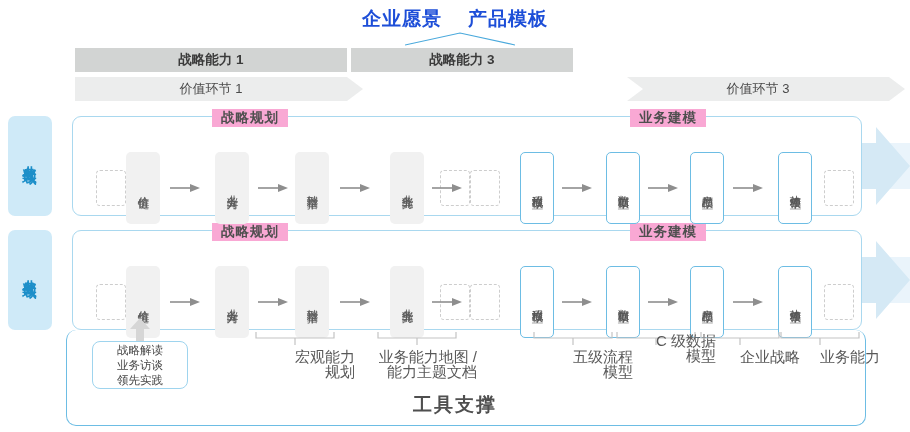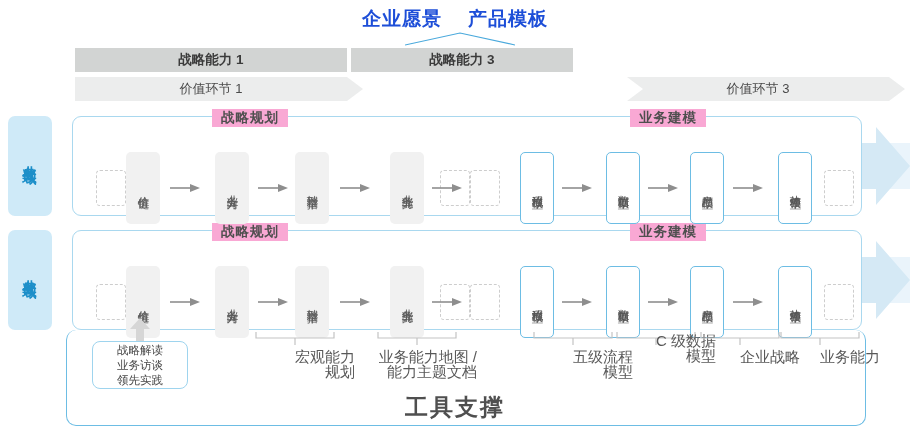--- a/index.html
+++ b/index.html
@@ -140,21 +140,21 @@
   }
 
   
   .footer-box {
     position: absolute; left: 66px; top: 330px; width: 800px; height: 96px;
     border: 1.4px solid #6dbde4; border-radius: 10px;
     border-top: none;
   }
   .footer-title {
     position: absolute; left: 0; top: 392px; width: 910px;
-    text-align: center; font-size: 23px; font-weight: bold; color: #4f4f4f;
+    text-align: center; font-size: 19px; font-weight: bold; color: #4f4f4f;
     letter-spacing: 2px;
   }
 </style>
 </head>
 <body>
 
 <div class="title-row">
   <span class="title-text">企业愿景</span>
   <span class="title-text">产品模板</span>
 </div>

